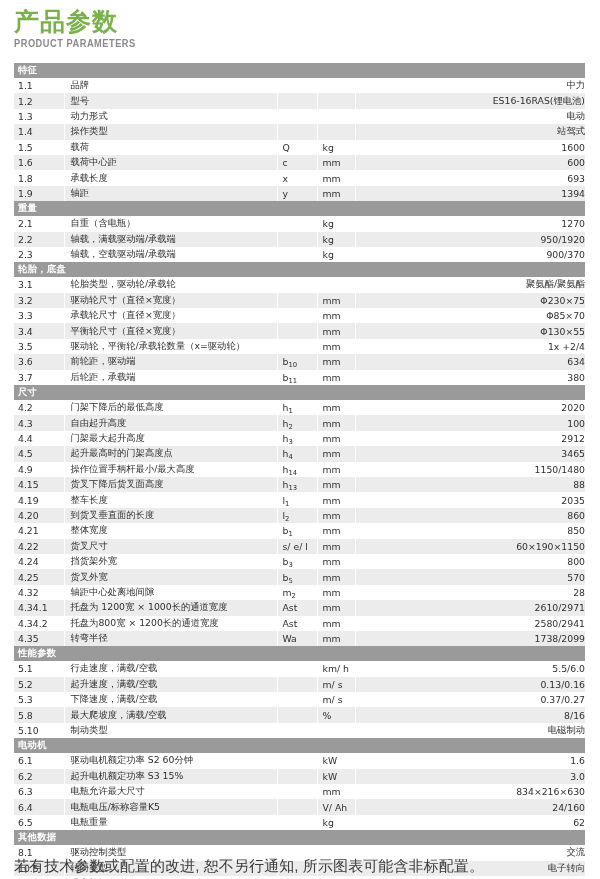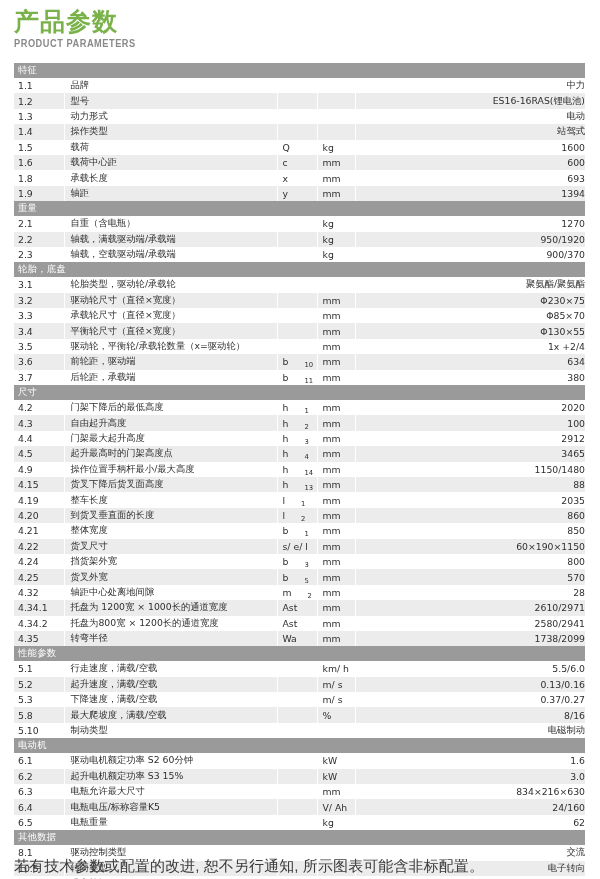--- a/index.html
+++ b/index.html
@@ -57,28 +57,28 @@
   tr.datarow td.no{padding-left:4px;}
   tr.datarow td.desc{padding-left:6px;margin-left:29px;}
   tr.datarow td.sym{padding-left:5px;}
   tr.datarow td.unit{padding-left:5px;}
   tr.datarow td.val{text-align:right;}
 
   tr.sectionrow td{
     background:#9a9a9a;
     color:#ffffff;
     font-size:9.3px;
-    font-weight:normal;
+    font-weight:bold;
     padding-left:4px;
     height:15px;
     letter-spacing:0.3px;
     margin-top:20px;
   }
 
-  sub{font-size:6.8px;vertical-align:baseline;position:relative;top:2px;margin-left:16px;}
+  sub{font-size:6.8px;vertical-align:baseline;position:relative;top:2px;}
 
   
   .footnote{
     position:absolute;left:14px;top:857px;
     font-size:15px;color:#3a3a3a;
     font-family:Liberation Sans, sans-serif;
     letter-spacing:0.1px;
   }
 </style>
 </head>

